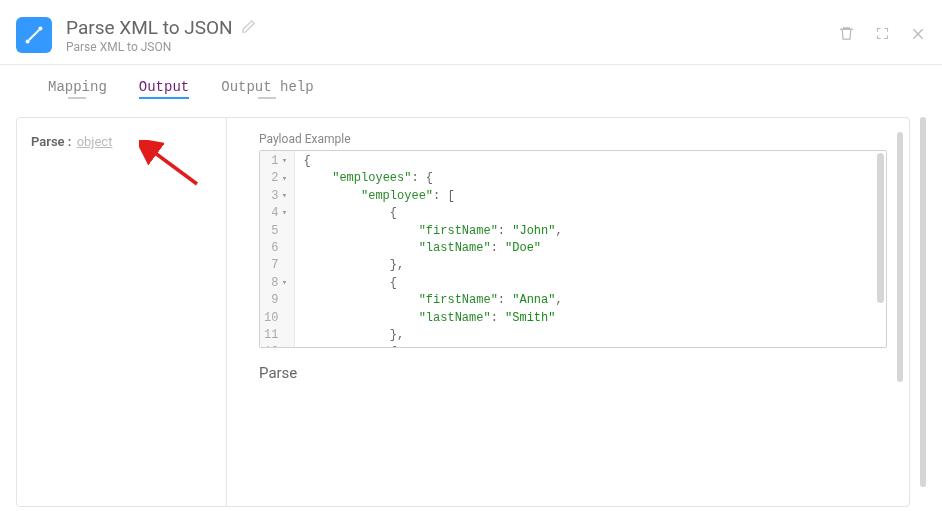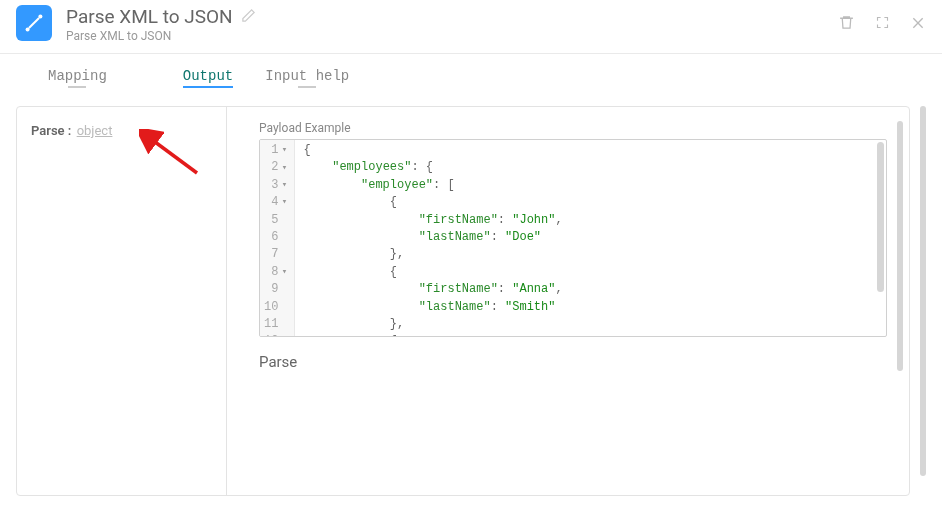--- a/index.html
+++ b/index.html
@@ -10,21 +10,22 @@
       font-size: 14px;
       width: 942px;
       height: 511px;
       overflow: hidden;
       position: relative;
     }
 
     
     .header {
       display: flex;
-      padding: 5px 16px 10px 16px;
+      align-items: center;
+      padding: 16px 16px 10px 16px;
       border-bottom: 1px solid #eaeaea;
     }
     .header-icon {
       width: 36px;
       height: 36px;
       background: #3399ff;
       border-radius: 6px;
       display: flex;
       align-items: center;
       justify-content: center;
@@ -64,21 +65,21 @@
       padding-bottom: 6px;
       cursor: pointer;
       position: relative;
     }
     .tab-underline {
       width: 18px;
       height: 2px;
       background: #ccc;
       margin: 2px auto 0;
     }
-    .tab.active { color: #0f766e; margin-left: 44px; }
+    .tab.active { color: #701a75; }
     .tab.active .tab-underline {
       width: 100%;
       background: #3399ff;
     }
 
     
     .panel-wrap {
       padding: 12px 16px 0 16px;
       display: flex;
       gap: 10px;
@@ -252,21 +253,21 @@
 <div class="tabs">
   <div class="tab">
     <span>Mapping</span>
     <div class="tab-underline"></div>
   </div>
   <div class="tab active">
     <span>Output</span>
     <div class="tab-underline"></div>
   </div>
   <div class="tab">
-    <span>Input help</span>
+    <span>Output help</span>
     <div class="tab-underline"></div>
   </div>
 </div>
 
 <div class="panel-wrap">
   <div class="panel">
 
     <div class="left-col">
       <span class="kw">Parse</span>
       <span class="sep">:</span>

